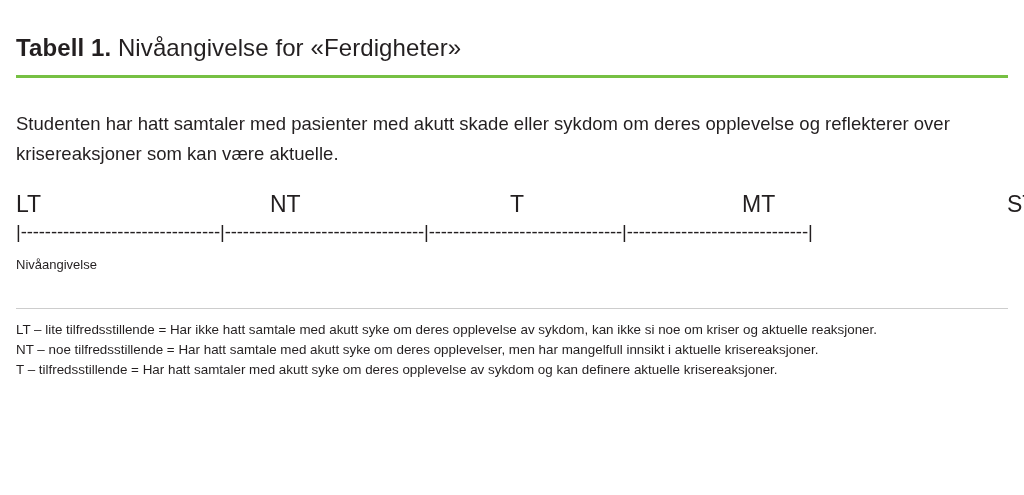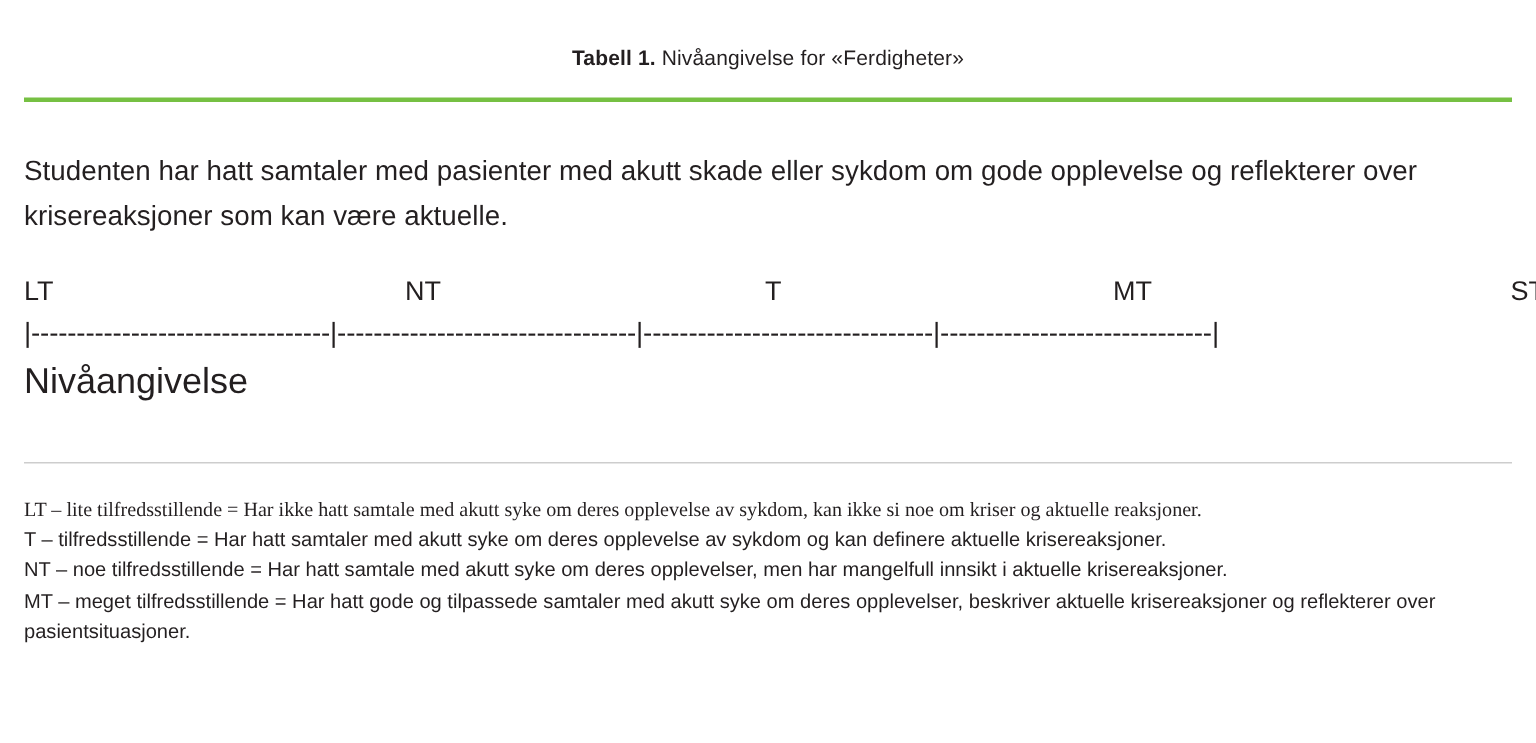--- a/index.html
+++ b/index.html
@@ -19,26 +19,25 @@
   .figure {
     position: relative;
     width: 1024px;
     height: 495px;
     box-sizing: border-box;
     padding: 0 16px;
   }
 
   
   .caption {
-    padding-top: 24px;
-    font-size: 14px;
+    padding-top: 34px;
+    font-size: 24px;
     line-height: 28px;
     letter-spacing: 0.1px;
     white-space: nowrap;
-    text-align: center;
   }
   .caption-label {
     font-weight: bold;
   }
   .caption-text {
     font-weight: normal;
   }
 
   
   .rule-green {
@@ -67,21 +66,21 @@
 
   
   .scale-block {
     margin-top: 23px;
     position: relative;
     height: 76px;
   }
   .scale-labels {
     position: relative;
     height: 25px;
-    font-size: 18px;
+    font-size: 23px;
     line-height: 25px;
     text-decoration: underline;
   }
   .scale-labels span {
     position: absolute;
     top: 0;
     white-space: nowrap;
   }
   .lbl-lt { left: 0px; }
   .lbl-nt { left: 254px; }
@@ -94,70 +93,68 @@
     font-family: "Liberation Sans", sans-serif;
     font-size: 18.5px;
     line-height: 22px;
     letter-spacing: -0.12px;
     white-space: nowrap;
     overflow: hidden;
   }
 
   .scale-caption {
     margin-top: 9px;
-    font-size: 24px;
+    font-size: 13px;
     line-height: 26px;
   }
 
   
   .footnotes {
     position: absolute;
     left: 16px;
     top: 318px;
     width: 992px;
     font-size: 13.4px;
     line-height: 20.2px;
     color: #231f20;
   }
   .footnote {
     margin: 0;
     padding: 0;
   }
   .footnote:first-child {
-    margin-top: 12px;
-    font-family: Liberation Serif, serif;
+    margin-top: 2px;
   }
 </style>
 </head>
 <body>
 
 <div class="figure">
 
   <div class="caption">
     <span class="caption-label">Tabell 1.</span><span class="caption-text"> Nivåangivelse for «Ferdigheter»</span>
   </div>
 
   <div class="rule-green"></div>
 
-  <p class="intro">Studenten har hatt samtaler med pasienter med akutt skade eller sykdom om gode opplevelse og reflekterer over krisereaksjoner som kan være aktuelle.</p>
+  <p class="intro">Studenten har hatt samtaler med pasienter med akutt skade eller sykdom om deres opplevelse og reflekterer over krisereaksjoner som kan være aktuelle.</p>
 
   <div class="scale-block">
     <div class="scale-labels">
       <span class="lbl-lt">LT</span>
       <span class="lbl-nt">NT</span>
       <span class="lbl-t">T</span>
       <span class="lbl-mt">MT</span>
       <span class="lbl-st">ST</span>
     </div>
     <div class="scale-line">|---------------------------------|---------------------------------|--------------------------------|------------------------------|</div>
     <div class="scale-caption">Nivåangivelse</div>
   </div>
 
   <div class="rule-gray"></div>
 
   <div class="footnotes">
     <p class="footnote">LT – lite tilfredsstillende = Har ikke hatt samtale med akutt syke om deres opplevelse av sykdom, kan ikke si noe om kriser og aktuelle reaksjoner.</p>
+    <p class="footnote">NT – noe tilfredsstillende = Har hatt samtale med akutt syke om deres opplevelser, men har mangelfull innsikt i aktuelle krisereaksjoner.</p>
     <p class="footnote">T – tilfredsstillende = Har hatt samtaler med akutt syke om deres opplevelse av sykdom og kan definere aktuelle krisereaksjoner.</p>
-    <p class="footnote">NT – noe tilfredsstillende = Har hatt samtale med akutt syke om deres opplevelser, men har mangelfull innsikt i aktuelle krisereaksjoner.</p>
-    <p class="footnote">MT – meget tilfredsstillende = Har hatt gode og tilpassede samtaler med akutt syke om deres opplevelser, beskriver aktuelle krisereaksjoner og reflekterer over pasientsituasjoner.</p>
   </div>
 
 </div>
 
 </body></html>

